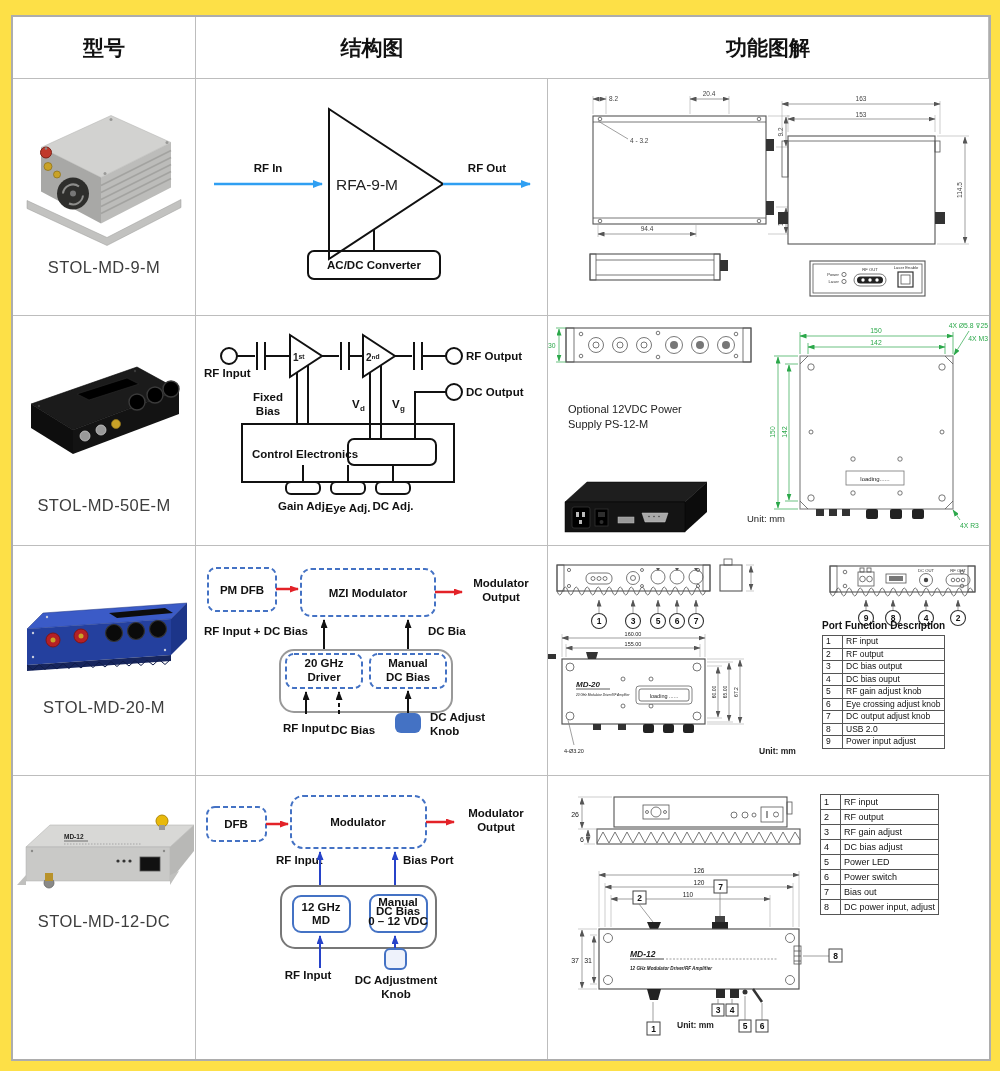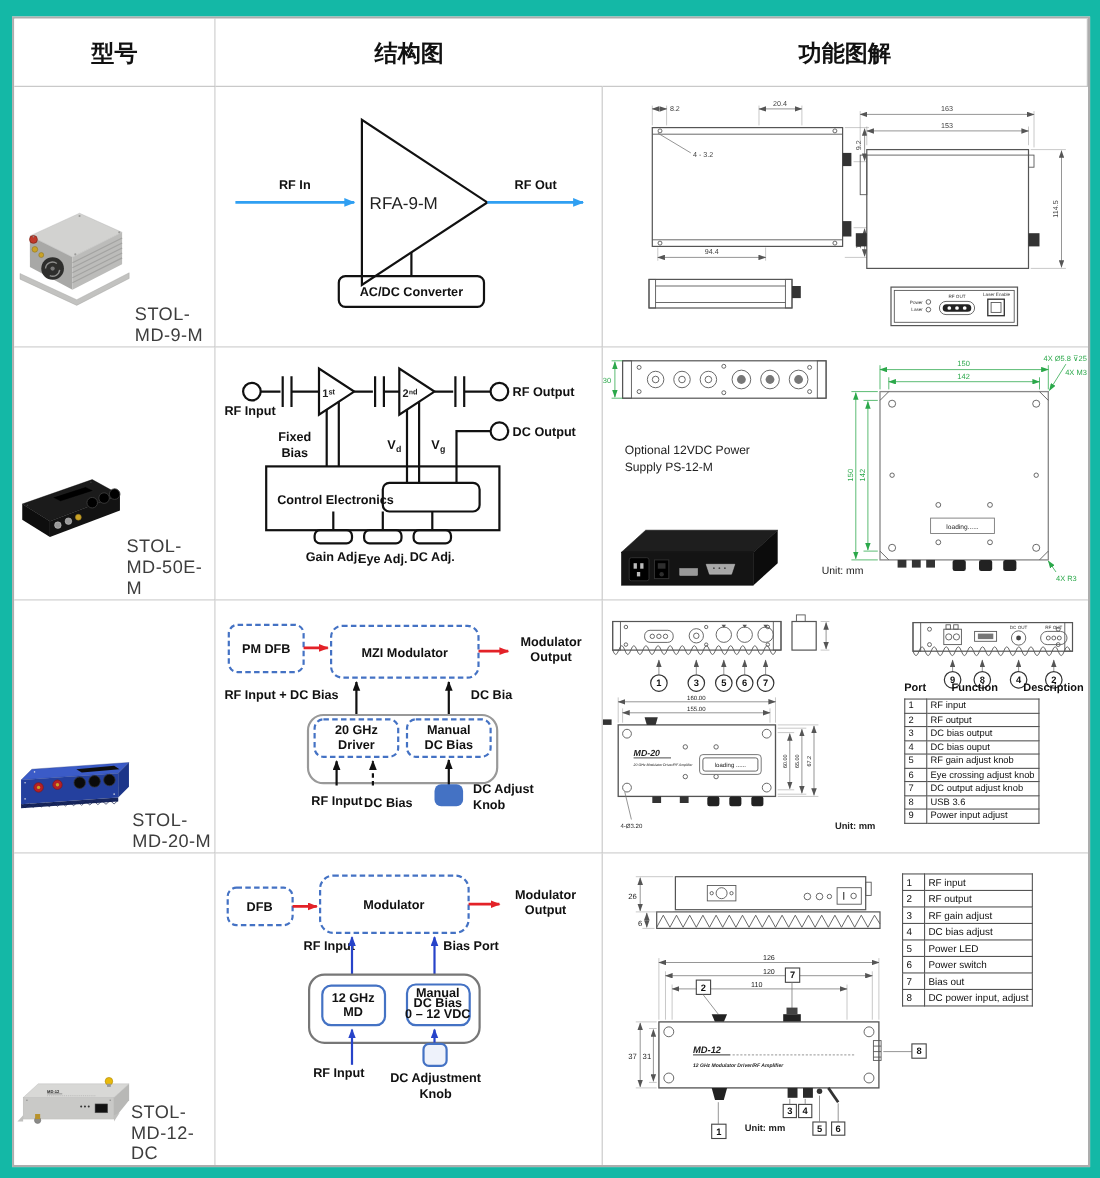--- a/index.html
+++ b/index.html
@@ -1,45 +1,45 @@
 <!DOCTYPE html>
 <html><head>
 <meta charset="utf-8">
 <style>
   html,body{margin:0;padding:0;background:#fff;}
   body{font-family:"Liberation Sans",sans-serif;}
-  .sheet{position:relative;width:1000px;height:1071px;background:#14b8a6;overflow:hidden;}
+  .sheet{position:relative;width:1000px;height:1071px;background:#fde047;overflow:hidden;}
   .grid{position:absolute;left:11px;top:15px;display:grid;
         grid-template-columns:183px 352px 441px;
         grid-template-rows:62px 237px 230px 230px 283px;
         border:2px solid #adadad;background:#fff;}
   .cell{position:relative;border-right:1px solid #bdbdbd;border-bottom:1px solid #bdbdbd;background:#fff;overflow:hidden;}
   .cell.cl{border-right:none;}
   .cell.rl{border-bottom:none;}
   .hdr{display:flex;align-items:center;justify-content:center;font-size:21px;font-weight:bold;color:#111;}
-  .model-cell{display:flex;flex-direction:row;align-items:flex-end;}
+  .model-cell{display:flex;flex-direction:column;align-items:center;}
   .model-label{font-size:16.5px;color:#3d3d3d;letter-spacing:.4px;}
   svg{display:block;}
   svg text{font-family:"Liberation Sans",sans-serif;fill:#222;}
   .fl{stroke:#111;stroke-width:2;fill:none;}
   .ft{font-size:11.5px;font-weight:600;fill:#111;}
   .db{stroke:#4472c4;stroke-width:2;fill:none;stroke-dasharray:5 3;}
   .sb{stroke:#4472c4;stroke-width:2;fill:none;}
   .dl{stroke:#777;stroke-width:.7;fill:none;}
   .xl{stroke:#9a9a9a;stroke-width:.5;}
   .dt{fill:#444;font-size:6.5px;}
   .gl{stroke:#2ba84a;stroke-width:.7;fill:none;}
   .gt{fill:#2ba84a;font-size:6.8px;}
   .ol{stroke:#555;stroke-width:1.1;fill:#fff;}
   .ol2{stroke:#555;stroke-width:.8;fill:none;}
   .co{stroke:#333;stroke-width:1.1;fill:#fff;}
   .ct{font-size:8.5px;font-weight:600;fill:#111;text-anchor:middle;}
   .cs{stroke:#444;stroke-width:1;fill:#fff;}
   .tiny{font-size:4.2px;fill:#333;}
-  .pthead{position:absolute;left:274px;top:74px;display:flex;gap:23px;font-size:10px;font-weight:700;color:#111;}
+  .pthead{position:absolute;left:274px;top:74px;display:flex;gap:3px;font-size:10px;font-weight:700;color:#111;}
   .ptable{position:absolute;border-collapse:collapse;font-size:8.5px;color:#111;background:#fff;}
   .ptable td{border:1px solid #555;padding:0 3px;white-space:nowrap;height:11.5px;line-height:11.5px;}
   .ptable td.num{width:13px;}
   .ptable.big{font-size:9px;}
   .ptable.big td{height:14px;line-height:14px;}
 </style>
 </head>
 <body>
 
 <svg width="0" height="0" style="position:absolute">
@@ -574,21 +574,21 @@
       <tr>
               <td class="num">6</td>
               <td>Eye crossing adjust knob</td>
             </tr>
       <tr>
               <td class="num">7</td>
               <td>DC output adjust knob</td>
             </tr>
       <tr>
               <td class="num">8</td>
-              <td>USB 3.6</td>
+              <td>USB 2.0</td>
             </tr>
       <tr>
               <td class="num">9</td>
               <td>Power input adjust</td>
             </tr>
     </tbody>
         </table>
   </div>
 
   <div class="cell model-cell rl">

